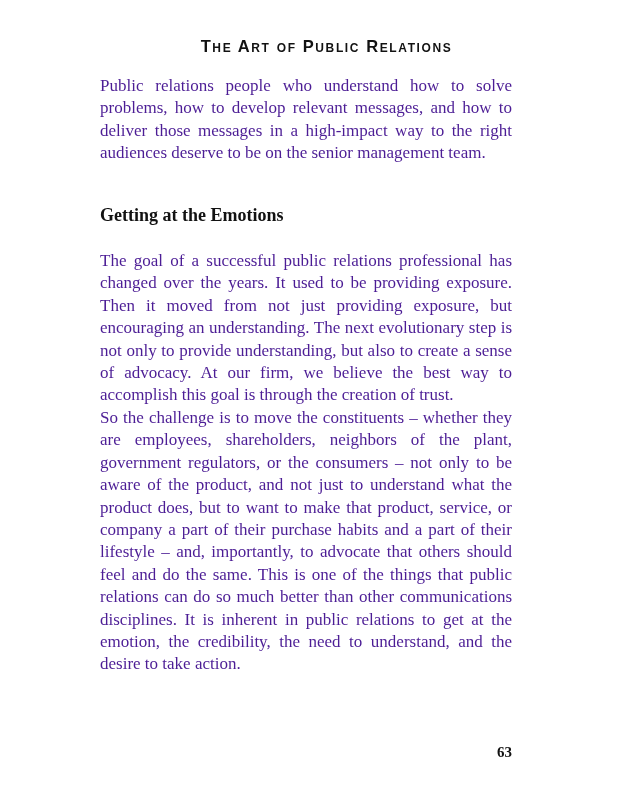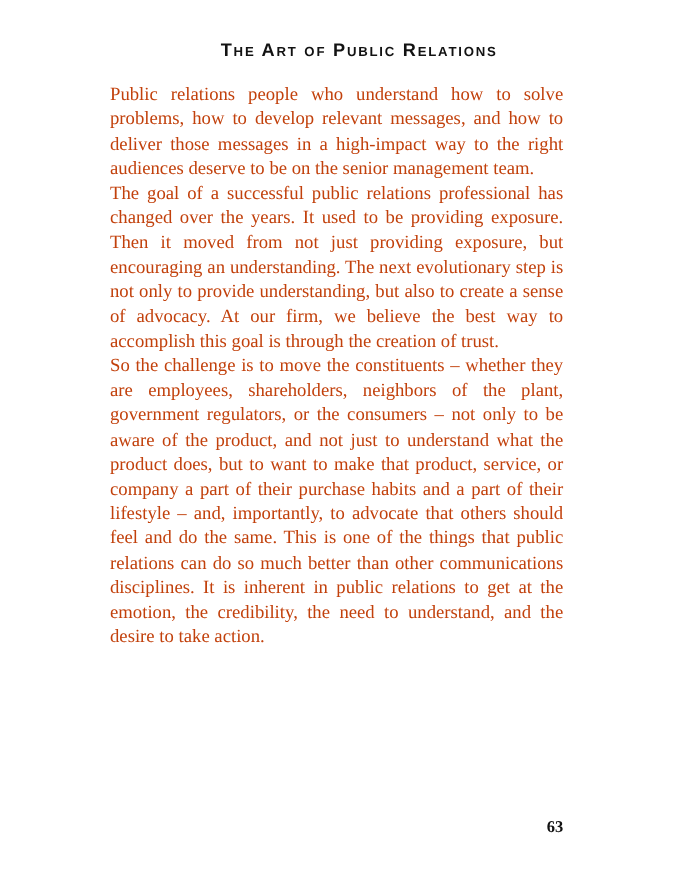--- a/index.html
+++ b/index.html
@@ -35,21 +35,21 @@
     position: absolute;
     left: 100px;
     top: 0;
     width: 412px;
   }
   .content p {
     margin: 0;
     font-size: 17px;
     line-height: 22.4px;
     text-align: justify;
-    color: #c2410c;
+    color: #4c1d95;
   }
   .content p.para-1 {
     margin-top: 75px;
   }
   .section-heading {
     margin: 39px 0 24px 0;
     font-size: 18px;
     line-height: 22.4px;
     font-weight: bold;
     color: #121212;
@@ -71,20 +71,21 @@
 <body>
 
 <div class="page">
 
   <div class="running-header">The Art of Public Relations</div>
 
   <div class="content">
 
     <p class="para-1">Public relations people who understand how to solve problems, how to develop relevant messages, and how to deliver those messages in a high-impact way to the right audiences deserve to be on the senior management team.</p>
 
+    <h2 class="section-heading">Getting at the Emotions</h2>
 
     <p class="para-2">The goal of a successful public relations professional has changed over the years. It used to be providing exposure. Then it moved from not just providing exposure, but encouraging an understanding. The next evolutionary step is not only to provide understanding, but also to create a sense of advocacy. At our firm, we believe the best way to accomplish this goal is through the creation of trust.</p>
 
     <p class="para-3">So the challenge is to move the constituents – whether they are employees, shareholders, neighbors of the plant, government regulators, or the consumers – not only to be aware of the product, and not just to understand what the product does, but to want to make that product, service, or company a part of their purchase habits and a part of their lifestyle – and, importantly, to advocate that others should feel and do the same. This is one of the things that public relations can do so much better than other communications disciplines. It is inherent in public relations to get at the emotion, the credibility, the need to understand, and the desire to take action.</p>
 
   </div>
 
   <div class="page-number">63</div>
 
 </div>

